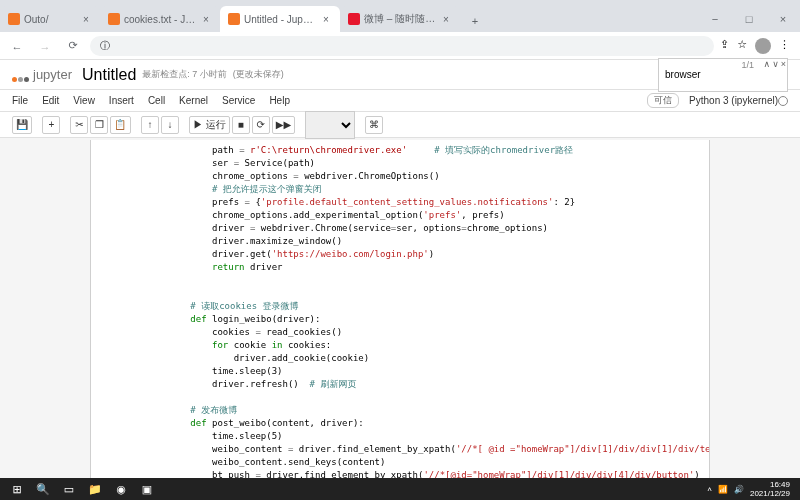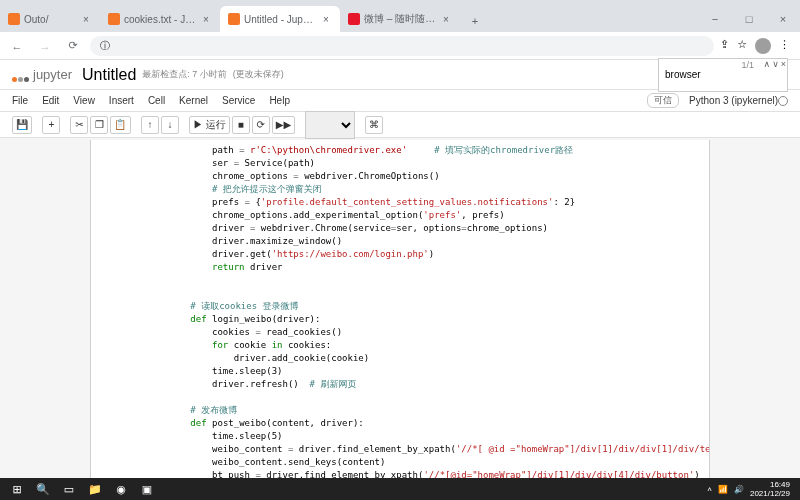--- a/index.html
+++ b/index.html
@@ -161,21 +161,21 @@
   <div class="tb-btn">▶▶</div>
   <div class="tb-sep"></div>
   <select class="tb-sel"><option>代码</option></select>
   <div class="tb-sep"></div>
   <div class="tb-btn">⌘</div>
 </div>
 
 <div class="nb-area">
   <div class="cell" style="border-top:none">
     <div class="prompt"></div>
-    <div class="code" id="code-host">            <span class="">path </span><span class="c-op">=</span><span class=""> </span><span class="c-red">r'C:\python\chromedriver.exe'</span><span class="">     </span><span class="c-com"># 填写实际的chromedriver路径</span>
+    <div class="code" id="code-host">            <span class="">path </span><span class="c-op">=</span><span class=""> </span><span class="c-red">r'C:\return\chromedriver.exe'</span><span class="">     </span><span class="c-com"># 填写实际的chromedriver路径</span>
             <span class="">ser </span><span class="c-op">=</span><span class=""> Service(path)</span>
             <span class="">chrome_options </span><span class="c-op">=</span><span class=""> webdriver.ChromeOptions()</span>
             <span class="c-com"># 把允许提示这个弹窗关闭</span>
             <span class="">prefs </span><span class="c-op">=</span><span class=""> {</span><span class="c-str">'profile.default_content_setting_values.notifications'</span><span class="">: </span><span class="">2</span><span class="">}</span>
             <span class="">chrome_options.add_experimental_option(</span><span class="c-str">'prefs'</span><span class="">, prefs)</span>
             <span class="">driver </span><span class="c-op">=</span><span class=""> webdriver.Chrome(service</span><span class="c-op">=</span><span class="">ser, options</span><span class="c-op">=</span><span class="">chrome_options)</span>
             <span class="">driver.maximize_window()</span>
             <span class="">driver.get(</span><span class="c-str">'https://weibo.com/login.php'</span><span class="">)</span>
             <span class="c-kw">return</span><span class=""> driver</span>
 <span class=""> </span>

